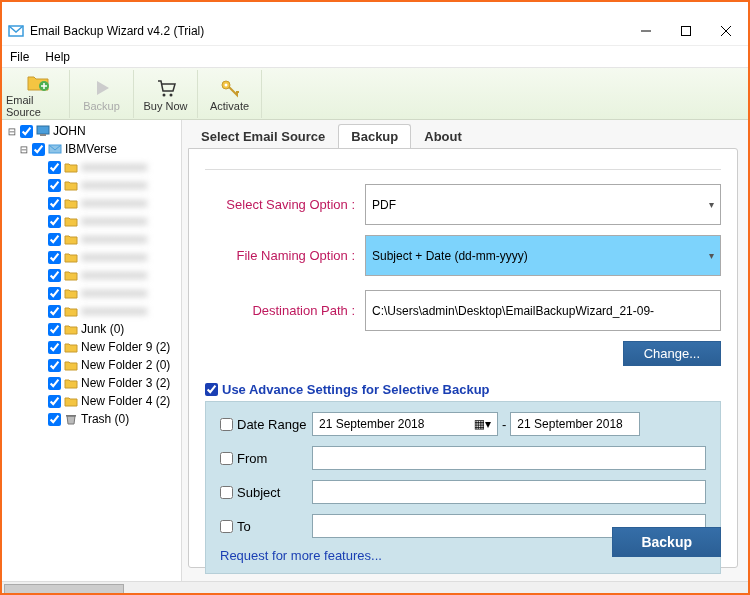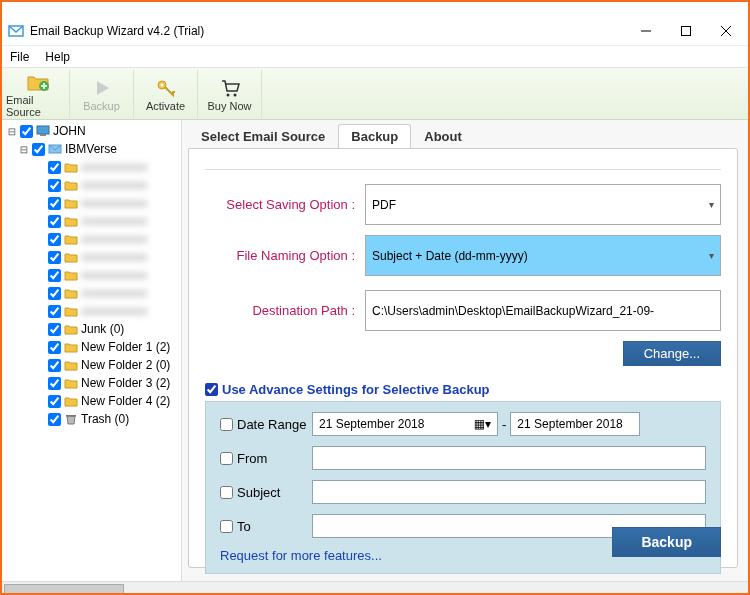--- a/index.html
+++ b/index.html
@@ -99,36 +99,36 @@
     <span class="ico">
         <svg width="20" height="20">
           <path d="M5 3 L17 10 L5 17 Z" fill="#ccc"></path>
         </svg>
       </span>
     <span>Backup</span>
   </div>
   <div class="tbtn">
     <span class="ico">
         <svg width="22" height="22">
+          <path d="M3 4 L6 4 L8 14 L18 14 L20 7 L7 7" fill="none" stroke="#333" stroke-width="1.5"></path>
+          <circle cx="9" cy="18" r="1.5" fill="#333"></circle>
+          <circle cx="16" cy="18" r="1.5" fill="#333"></circle>
+        </svg>
+      </span>
+    <span>Buy Now</span>
+  </div>
+  <div class="tbtn">
+    <span class="ico">
+        <svg width="22" height="22">
           <circle cx="7" cy="8" r="4" fill="#f4c542" stroke="#c89b2e"></circle>
           <circle cx="7" cy="8" r="1.5" fill="#fff"></circle>
           <path d="M10 10 L18 18 L18 15 L20 15" stroke="#c89b2e" stroke-width="2" fill="none"></path>
         </svg>
       </span>
     <span>Activate</span>
-  </div>
-  <div class="tbtn">
-    <span class="ico">
-        <svg width="22" height="22">
-          <path d="M3 4 L6 4 L8 14 L18 14 L20 7 L7 7" fill="none" stroke="#333" stroke-width="1.5"></path>
-          <circle cx="9" cy="18" r="1.5" fill="#333"></circle>
-          <circle cx="16" cy="18" r="1.5" fill="#333"></circle>
-        </svg>
-      </span>
-    <span>Buy Now</span>
   </div>
 </div>
 
 <div class="main">
   <div class="tree">
     <div class="tnode" style="padding-left:2px">
       <span class="exp">⊟</span>
       <input type="checkbox" checked="" style="">
       <span class="ficon">
           <svg width="14" height="12">
@@ -253,21 +253,21 @@
           <span>Junk (0)</span>
         </div>
         <div class="tnode" style="padding-left: 30px;">
           <span class="exp"></span>
           <input type="checkbox" checked="" style="">
           <span class="ficon">
             <svg width="14" height="12">
               <path d="M1 3 L5 3 L6 4 L13 4 L13 11 L1 11 Z" fill="#f4c542" stroke="#c89b2e"></path>
             </svg>
           </span>
-          <span>New Folder 1 (2)</span>
+          <span>New Folder 9 (2)</span>
         </div>
         <div class="tnode" style="padding-left: 30px;">
           <span class="exp"></span>
           <input type="checkbox" checked="" style="">
           <span class="ficon">
             <svg width="14" height="12">
               <path d="M1 3 L5 3 L6 4 L13 4 L13 11 L1 11 Z" fill="#f4c542" stroke="#c89b2e"></path>
             </svg>
           </span>
           <span>New Folder 2 (0)</span>

